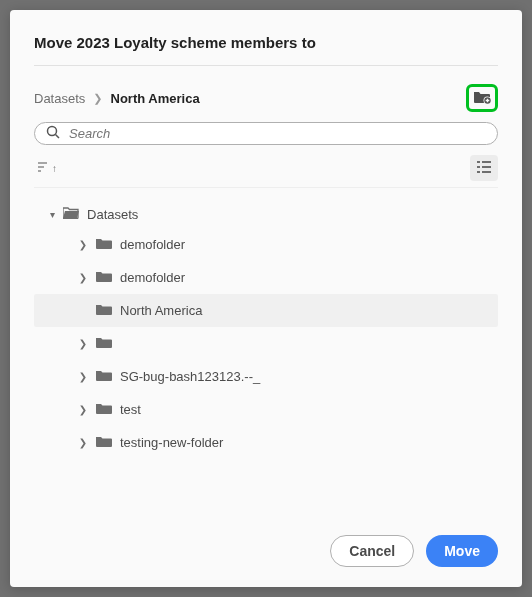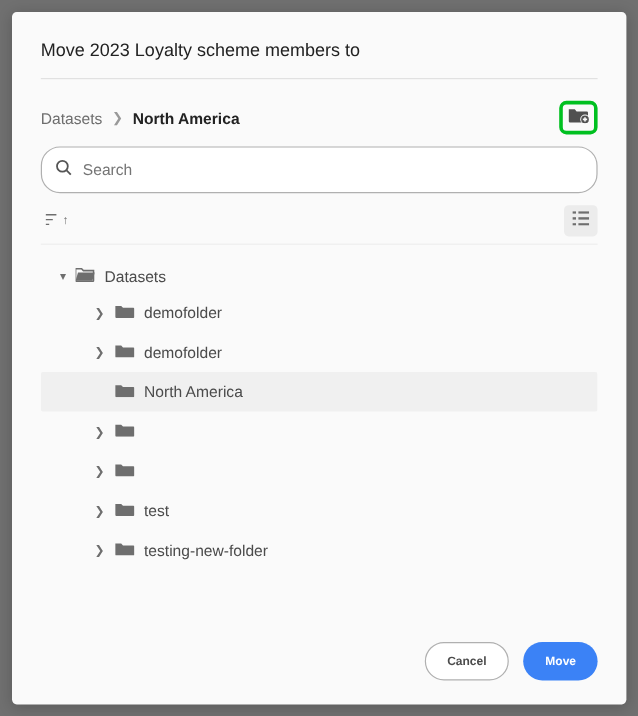--- a/index.html
+++ b/index.html
@@ -17,21 +17,21 @@
       width: 512px;
       height: 577px;
       border-radius: 4px;
       padding: 24px 24px 20px 24px;
       display: flex;
       flex-direction: column;
       box-shadow: 0 2px 12px rgba(0,0,0,0.2);
     }
     .title {
       font-size: 15px;
-      font-weight: 400;
+      font-weight: 700;
       color: #222;
       padding-bottom: 14px;
       border-bottom: 1px solid #e1e1e1;
     }
     .header-row {
       display: flex;
       align-items: center;
       justify-content: space-between;
       margin-top: 18px;
       margin-bottom: 10px;
@@ -55,25 +55,26 @@
       border-radius: 6px;
       cursor: pointer;
       background:#fafafa;
     }
     .search-wrap {
       position: relative;
       margin-bottom: 10px;
     }
     .search-input {
       width: 100%;
-      height: 39px;
+      height: 23px;
       border: 1px solid #b0b0b0;
       border-radius: 16px;
       padding: 0 12px 0 34px;
       font-size: 13px;
+      font-style: italic;
       color: #888;
       background:#fff;
       outline:none;
     }
     .search-icon {
       position: absolute;
       left: 12px;
       top: 50%;
       transform: translateY(-50%);
       color: #555;
@@ -144,21 +145,21 @@
     .footer {
       display:flex;
       justify-content:flex-end;
       gap:12px;
       padding-top:16px;
     }
     .btn {
       height: 32px;
       padding: 0 18px;
       border-radius: 16px;
-      font-size: 10px;
+      font-size: 14px;
       font-weight:600;
       cursor:pointer;
       border:none;
     }
     .btn-secondary {
       background:#fff;
       border:1px solid #b0b0b0;
       color:#4b4b4b;
     }
     .btn-primary {
@@ -262,20 +263,21 @@
           <span class="chev ">❯</span>
           <span class="folder"><svg width="16" height="12" viewBox="0 0 16 12">
               <path d="M0 2 h5 l1.5 1.5 H15 a1 1 0 0 1 1 1 V11 a1 1 0 0 1 -1 1 H1 a1 1 0 0 1 -1 -1 Z" fill="#6e6e6e"></path>
             </svg></span>
         </div>
         <div class="tree-item">
           <span class="chev ">❯</span>
           <span class="folder"><svg width="16" height="12" viewBox="0 0 16 12">
               <path d="M0 2 h5 l1.5 1.5 H15 a1 1 0 0 1 1 1 V11 a1 1 0 0 1 -1 1 H1 a1 1 0 0 1 -1 -1 Z" fill="#6e6e6e"></path>
             </svg></span>
+          <span>SG-bug-bash123123.--_</span>
         </div>
         <div class="tree-item">
           <span class="chev ">❯</span>
           <span class="folder"><svg width="16" height="12" viewBox="0 0 16 12">
               <path d="M0 2 h5 l1.5 1.5 H15 a1 1 0 0 1 1 1 V11 a1 1 0 0 1 -1 1 H1 a1 1 0 0 1 -1 -1 Z" fill="#6e6e6e"></path>
             </svg></span>
           <span>test</span>
         </div>
         <div class="tree-item">
           <span class="chev ">❯</span>

